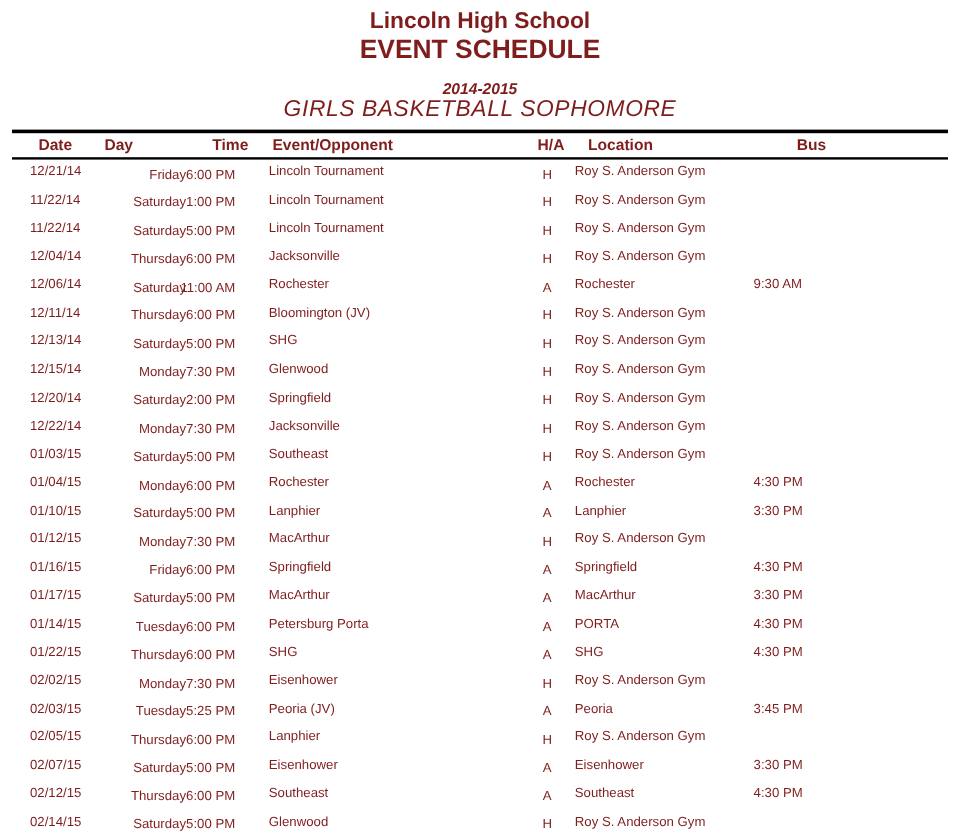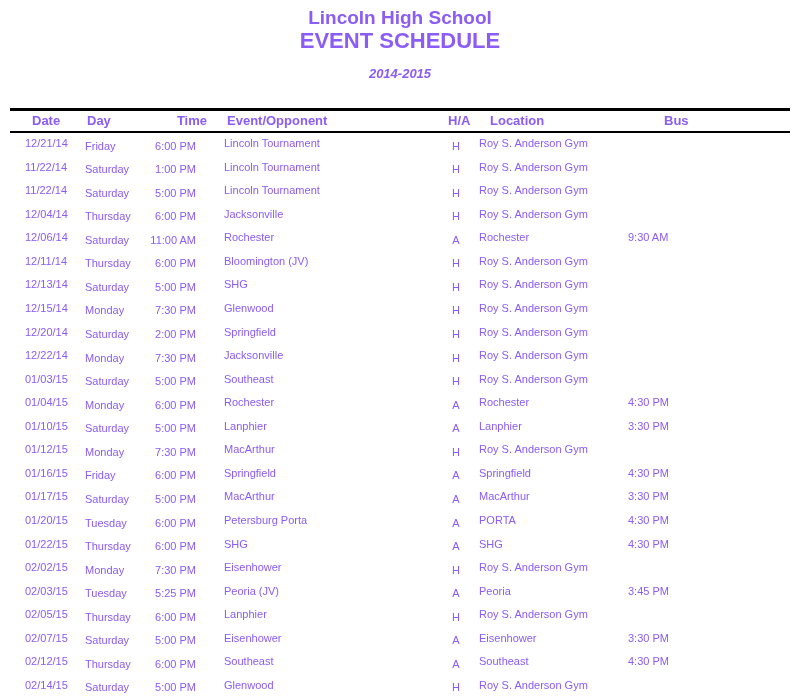--- a/index.html
+++ b/index.html
@@ -5,21 +5,21 @@
   html, body {
     margin: 0;
     padding: 0;
     background: #ffffff;
   }
   .page {
     position: relative;
     width: 800px;
     height: 698px;
     background: #ffffff;
-    color: #8b5cf6;
+    color: #7f1d1d;
     font-family: "Liberation Sans", sans-serif;
     overflow: hidden;
   }
   
   .title-line1 {
     position: absolute; top: 7px; left: 0; width: 100%;
     text-align: center; font-size: 19px; font-weight: bold;
   }
   .title-line2 {
     position: absolute; top: 28px; left: 0; width: 100%;
@@ -63,35 +63,36 @@
     position: relative;
     height: 23.57px;
   }
   .cell {
     position: absolute; top: 4px;
     font-size: 11px; white-space: nowrap;
   }
   
   .cell-day, .cell-time, .cell-ha { top: 6.5px; }
   .cell-date     { left: 25px; }
-  .cell-day      { left: 85px;  width: 70px; text-align: left; }
+  .cell-day      { left: 85px;  width: 70px; text-align: right; }
   .cell-time     { left: 128px; width: 68px; text-align: right; }
   .cell-event    { left: 224px; }
   .cell-ha       { left: 440px; width: 32px; text-align: center; }
   .cell-location { left: 479px; }
   .cell-bus      { left: 628px; }
 </style>
 </head>
 <body>
 
 <div class="page">
 
   <div class="title-line1">Lincoln High School</div>
   <div class="title-line2">EVENT SCHEDULE</div>
   <div class="season">2014-2015</div>
+  <div class="team">GIRLS BASKETBALL SOPHOMORE</div>
 
   <div class="rule-thick"></div>
 
   <div class="thead">
     <span class="h-date">Date</span>
     <span class="h-day">Day</span>
     <span class="h-time">Time</span>
     <span class="h-event">Event/Opponent</span>
     <span class="h-ha">H/A</span>
     <span class="h-location">Location</span>
@@ -239,21 +240,21 @@
       <div class="row">
         <span class="cell cell-date">01/17/15</span>
         <span class="cell cell-day">Saturday</span>
         <span class="cell cell-time">5:00 PM</span>
         <span class="cell cell-event">MacArthur</span>
         <span class="cell cell-ha">A</span>
         <span class="cell cell-location">MacArthur</span>
         <span class="cell cell-bus">3:30 PM</span>
       </div>
       <div class="row">
-        <span class="cell cell-date">01/20/15</span>
+        <span class="cell cell-date">01/14/15</span>
         <span class="cell cell-day">Tuesday</span>
         <span class="cell cell-time">6:00 PM</span>
         <span class="cell cell-event">Petersburg Porta</span>
         <span class="cell cell-ha">A</span>
         <span class="cell cell-location">PORTA</span>
         <span class="cell cell-bus">4:30 PM</span>
       </div>
       <div class="row">
         <span class="cell cell-date">01/22/15</span>
         <span class="cell cell-day">Thursday</span>

